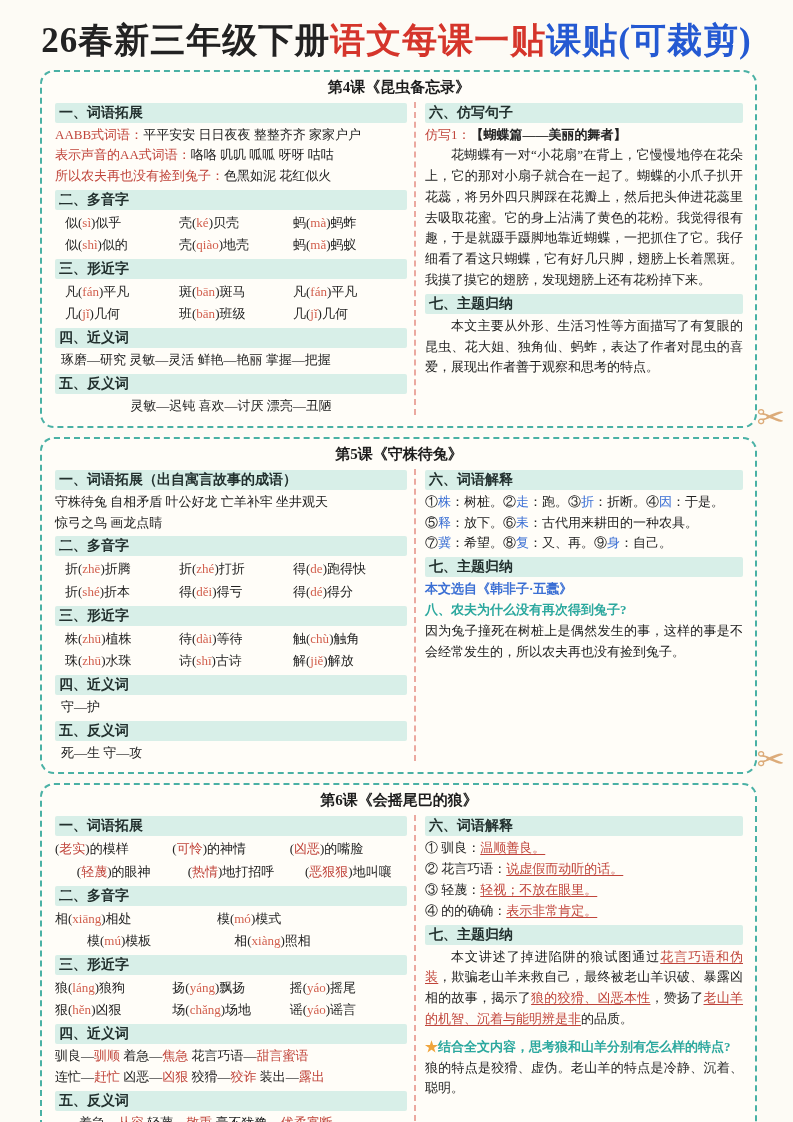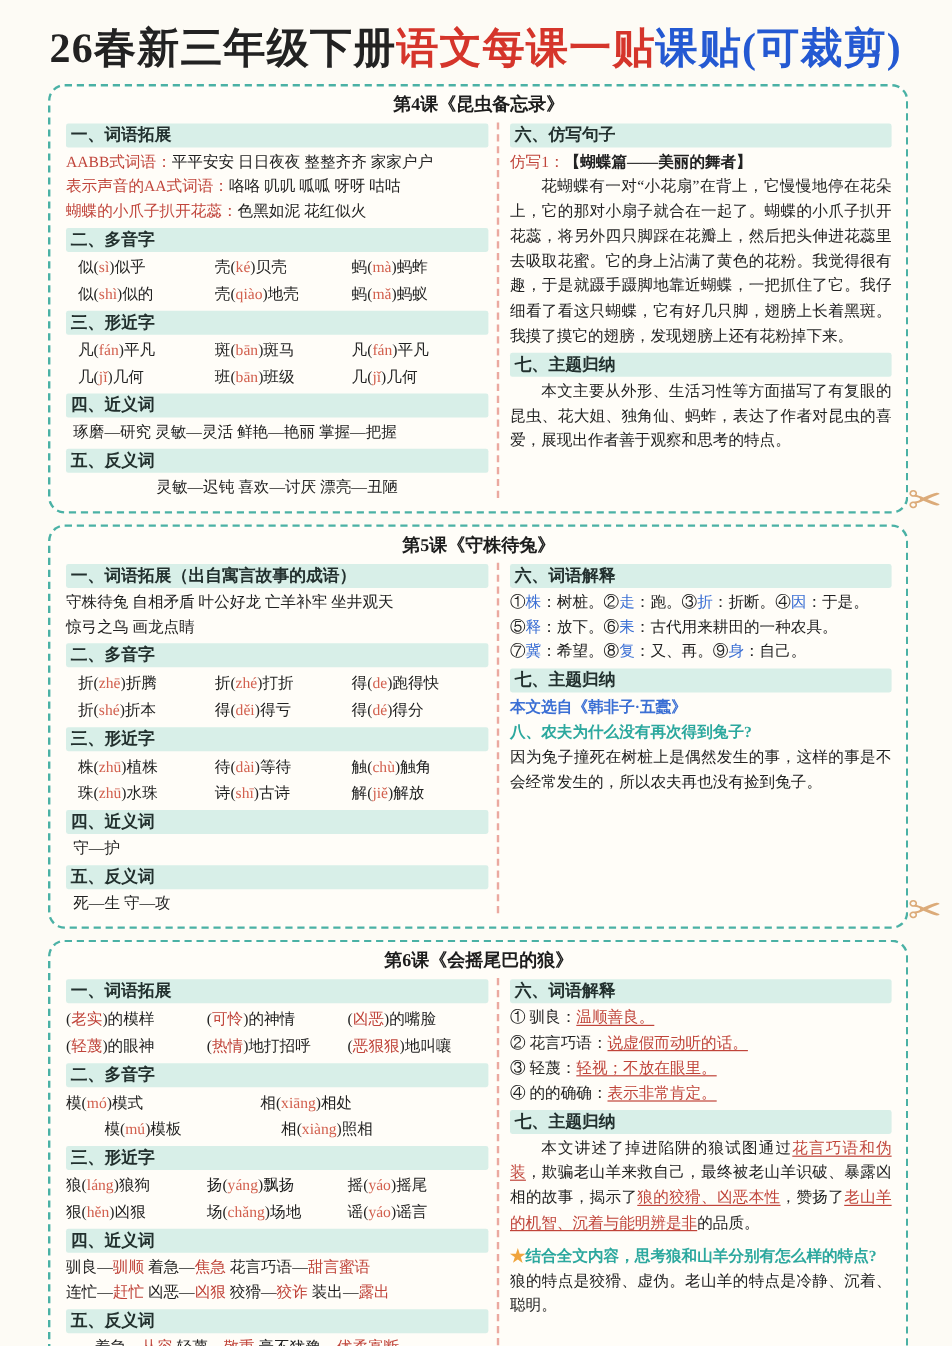--- a/index.html
+++ b/index.html
@@ -83,21 +83,21 @@
 
   <div class="page-title"><span>26春新三年级下册</span><span class="pt-red">语文每课一贴</span><span class="pt-blue">课贴(可裁剪)</span></div>
 
   <div class="card">
     <div class="card-header">第4课《昆虫备忘录》</div>
     <div class="cols">
       <div class="col-l">
         <div class="sub">一、词语拓展</div>
         <div class="line"><span class="r">AABB式词语：</span><span>平平安安  日日夜夜   整整齐齐  家家户户</span></div>
         <div class="line"><span class="r">表示声音的AA式词语：</span><span>咯咯   叽叽   呱呱   呀呀   咕咕</span></div>
-        <div class="line"><span class="r">蝴蝶的小爪子扒开花蕊：</span><span>色黑如泥   花红似火</span></div>
+        <div class="line"><span class="r">所以农夫再也没有捡到兔子：</span><span>色黑如泥   花红似火</span></div>
         <div class="sub">二、多音字</div>
         <div class="row3">
           <div class="cell"><span>似(</span><span class="py">sì</span><span>)似乎</span></div>
           <div class="cell"><span>壳(</span><span class="py">ké</span><span>)贝壳</span></div>
           <div class="cell"><span>蚂(</span><span class="py">mà</span><span>)蚂蚱</span></div>
         </div>
         <div class="row3">
           <div class="cell"><span>似(</span><span class="py">shì</span><span>)似的</span></div>
           <div class="cell"><span>壳(</span><span class="py">qiào</span><span>)地壳</span></div>
           <div class="cell"><span>蚂(</span><span class="py">mǎ</span><span>)蚂蚁</span></div>
@@ -180,29 +180,29 @@
   <div class="card">
     <div class="card-header">第6课《会摇尾巴的狼》</div>
     <div class="cols">
       <div class="col-l">
         <div class="sub">一、词语拓展</div>
         <div class="row3" style="padding-left:0;">
           <div class="cell"><span>(</span><span class="r">老实</span><span>)的模样</span></div>
           <div class="cell"><span>(</span><span class="r">可怜</span><span>)的神情</span></div>
           <div class="cell"><span>(</span><span class="r">凶恶</span><span>)的嘴脸</span></div>
         </div>
-        <div class="row3" style="padding-left:0;">
+        <div class="row3" style="padding-left:0;text-align:center;">
           <div class="cell"><span>(</span><span class="r">轻蔑</span><span>)的眼神</span></div>
           <div class="cell"><span>(</span><span class="r">热情</span><span>)地打招呼</span></div>
           <div class="cell"><span>(</span><span class="r">恶狠狠</span><span>)地叫嚷</span></div>
         </div>
         <div class="sub">二、多音字</div>
         <div class="row3 row2" style="padding-left:0;">
+          <div class="cell"><span>相(</span><span class="py">xiāng</span><span>)相处</span></div>
           <div class="cell"><span>模(</span><span class="py">mó</span><span>)模式</span></div>
-          <div class="cell"><span>相(</span><span class="py">xiāng</span><span>)相处</span></div>
         </div>
         <div class="row3 row2" style="padding-left:0;margin-left:32px;">
           <div class="cell"><span>模(</span><span class="py">mú</span><span>)模板</span></div>
           <div class="cell"><span>相(</span><span class="py">xiàng</span><span>)照相</span></div>
         </div>
         <div class="sub">三、形近字</div>
         <div class="row3" style="padding-left:0;">
           <div class="cell"><span>狼(</span><span class="py">láng</span><span>)狼狗</span></div>
           <div class="cell"><span>扬(</span><span class="py">yáng</span><span>)飘扬</span></div>
           <div class="cell"><span>摇(</span><span class="py">yáo</span><span>)摇尾</span></div>

